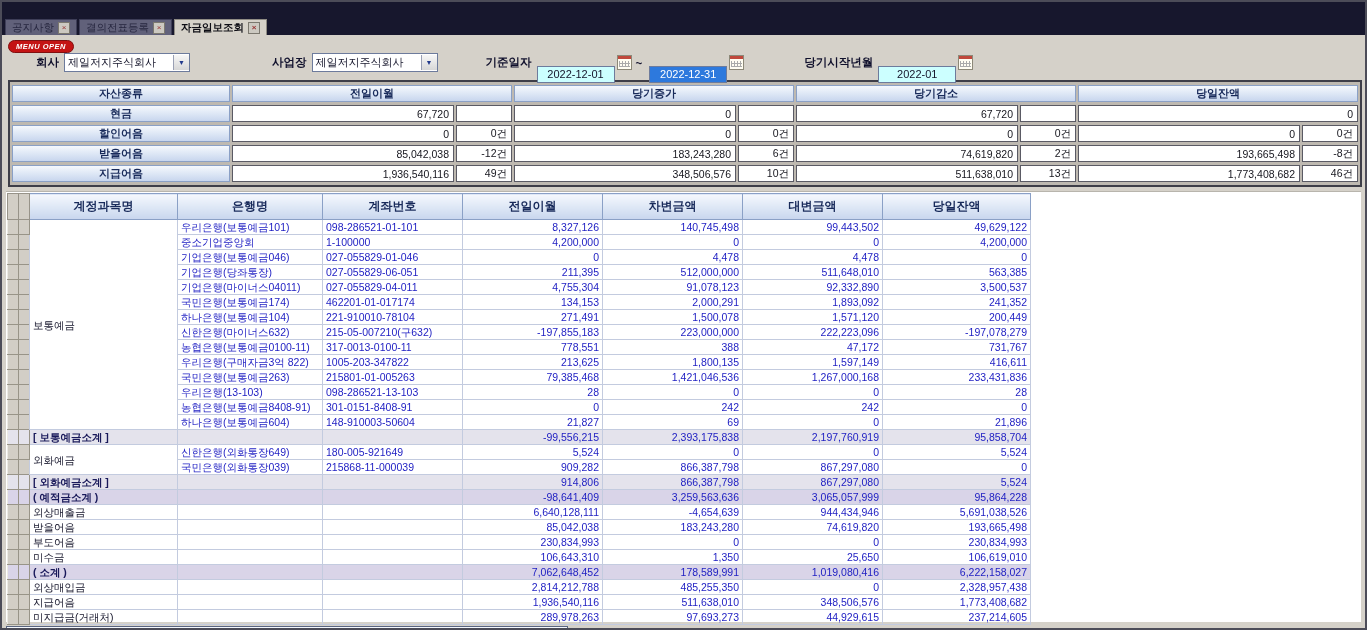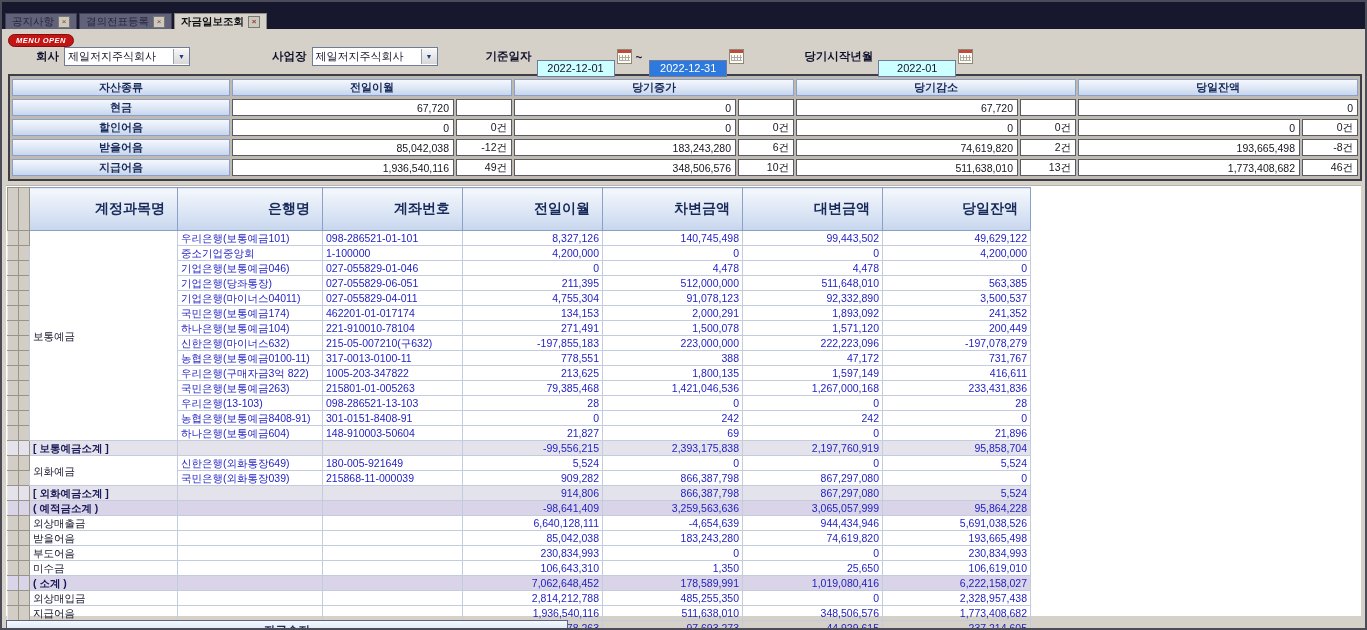--- a/index.html
+++ b/index.html
@@ -1,19 +1,19 @@
 <!DOCTYPE html>
 <html><head>
 <meta charset="utf-8">
 <style>
   html,body{margin:0;padding:0;}
   .app{width:1367px;height:630px;box-sizing:border-box;border:2px solid #4c4c58;background:#d5d1c9;
        overflow:hidden;font-family:"Liberation Sans",sans-serif;position:relative;}
   
-  .tabbar{height:27px;background:#17172d;display:flex;align-items:flex-end;padding-left:3px;gap:2px;}
+  .tabbar{height:33px;background:#17172d;display:flex;align-items:flex-end;padding-left:3px;gap:2px;}
   .tab{height:15px;display:flex;align-items:center;gap:4px;padding:0 6px;font-size:10.5px;
        background:#61617a;color:#26263f;border:1px solid #3e3e58;border-bottom:none;cursor:default;}
   .tab.active{background:#d6d2c9;color:#0d0d14;font-weight:bold;border-color:#8f8c84;}
   .tab-close{width:10px;height:10px;background:#ccc9c1;border:1px solid #7b786f;font-size:8px;
        line-height:9px;text-align:center;color:#993333;}
   
   .menurow{height:14px;}
   .menu-open{display:inline-block;margin:2px 0 0 6px;padding:0 7px;background:#c41414;border:1px solid #801010;
        border-radius:7px;color:#fff;font-size:7.5px;line-height:11px;font-weight:bold;font-style:italic;letter-spacing:.5px;}
   
@@ -41,21 +41,21 @@
   .summary{table-layout:fixed;width:1351px;margin:4px 0 0 6px;border-collapse:separate;border-spacing:2px 3px;
        background:#beb9b1;border:2px solid #3e3e48;}
   .summary th.hdr,.summary td.hdr{background:linear-gradient(#f5f8fd,#dce6f5 55%,#c8d6ee);border:1px solid #8aa0c6;
        color:#182a5a;font-weight:bold;text-align:center;height:13px;font-size:11px;padding:0;}
   .summary td.amt,.summary td.cnt{background:#fff;border:1px solid #5a5a64;text-align:right;padding:0 4px;
        font-size:10.5px;color:#15151d;height:13px;white-space:nowrap;}
   
   .gridwrap{margin:4px 0 0 4px;width:1355px;height:430px;background:#fff;border-top:1px solid #b8b5ad;}
   .grid{table-layout:fixed;width:1023px;border-collapse:collapse;margin:1px 0 0 1px;font-size:10.5px;}
   .grid th.hdr{background:linear-gradient(#f5f8fd,#dce6f5 55%,#c8d6ee);border:1px solid #8aa0c6;height:15px;
-       font-weight:bold;color:#182a5a;font-size:14px;padding:12px;text-align:right;}
+       font-weight:bold;color:#182a5a;font-size:12px;padding:4px;}
   .grid td{height:14px;line-height:14px;border:1px solid #c3cbdf;padding:0 3px;white-space:nowrap;overflow:hidden;}
   .grid td.acc{color:#14142a;vertical-align:middle;}
   .grid td.bank,.grid td.acctno{color:#1c1cc2;}
   .grid td.num{color:#1c1cc2;text-align:right;}
   .grid tr.sub1 td{background:#e4e3ec;}
   .grid tr.sub2 td{background:#d9d4e8;}
   .grid tr.sub1 td.acc,.grid tr.sub2 td.acc{color:#19195a;font-weight:bold;}
   .grid th.indh{background:#d2cec6;border:1px solid #979389;}
   .grid td.ind{background:#d2cec6;border:1px solid #989488;border-top-color:#eceae4;border-left-color:#eceae4;}
   

